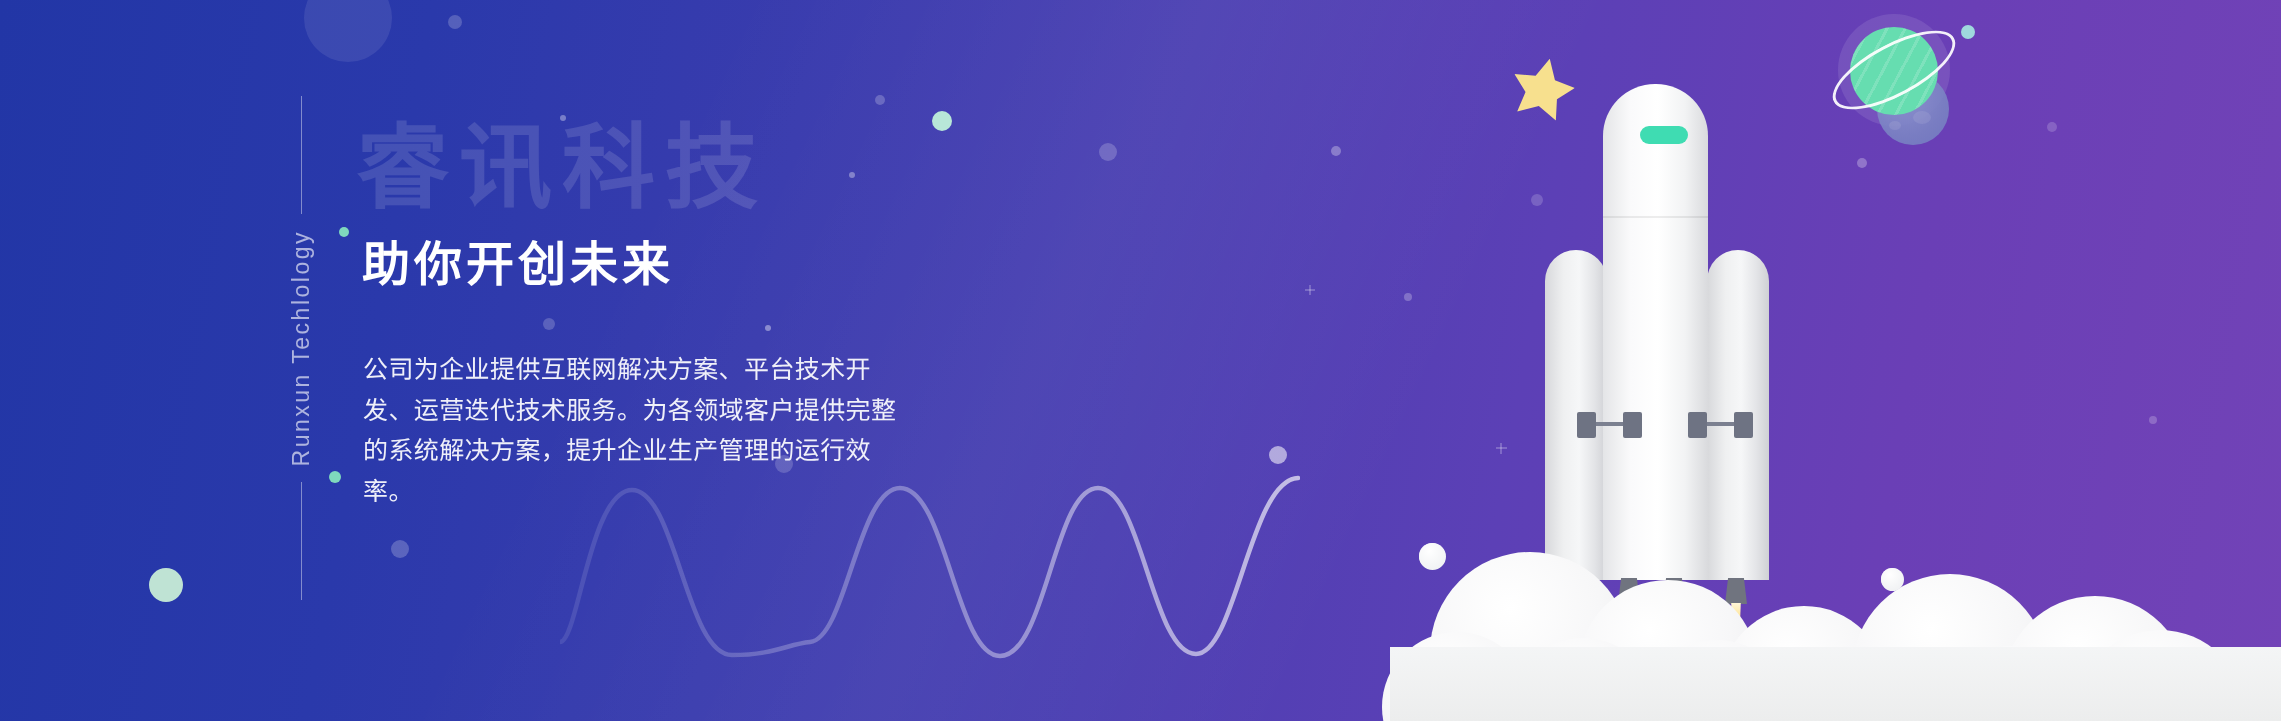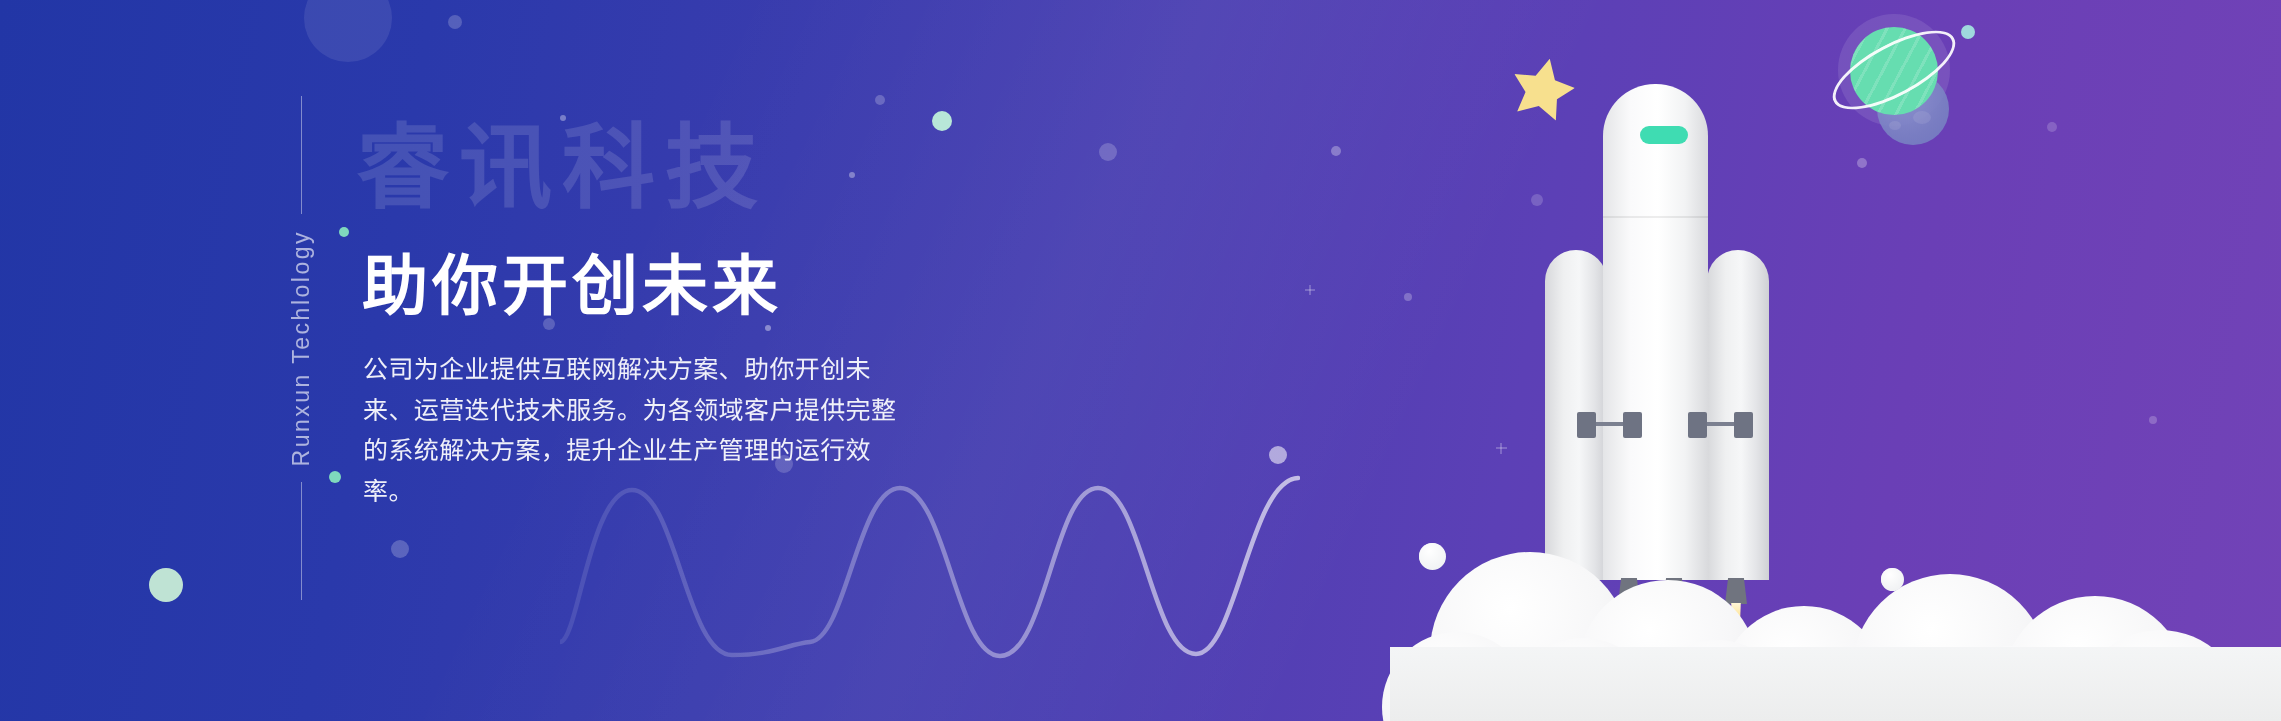--- a/index.html
+++ b/index.html
@@ -61,21 +61,21 @@
     font-weight:700;
     letter-spacing:10px;
     color:rgba(255,255,255,.13);
     white-space:nowrap;
     line-height:1;
     user-select:none;
   }
   .headline{
     position:absolute;
     left:0;top:113px;
-    font-size:66px;
+    font-size:48px;
     font-weight:700;
     letter-spacing:4px;
     color:#ffffff;
     line-height:1;
     white-space:nowrap;
   }
   .para{
     position:absolute;
     left:1px;top:228px;
     width:540px;
@@ -242,21 +242,21 @@
 
   <div class="rail">
     <div class="rail-line top"></div>
     <div class="rail-text">Runxun Techlology</div>
     <div class="rail-line bottom"></div>
   </div>
 
   <div class="copy">
     <div class="ghost">睿讯科技</div>
     <h1 class="headline">助你开创未来</h1>
-    <p class="para">公司为企业提供互联网解决方案、助你开创未来、运营迭代技术服务。为各领域客户提供完整的系统解决方案，提升企业生产管理的运行效率。</p>
+    <p class="para">公司为企业提供互联网解决方案、平台技术开发、运营迭代技术服务。为各领域客户提供完整的系统解决方案，提升企业生产管理的运行效率。</p>
   </div>
 
   <svg class="wave" viewBox="0 0 740 230" preserveAspectRatio="none">
     <defs>
       <linearGradient id="wavegrad" x1="0" y1="0" x2="1" y2="0">
         <stop offset="0%" stop-color="#ffffff" stop-opacity="0.10"></stop>
         <stop offset="35%" stop-color="#ffffff" stop-opacity="0.26"></stop>
         <stop offset="70%" stop-color="#ffffff" stop-opacity="0.46"></stop>
         <stop offset="100%" stop-color="#ffffff" stop-opacity="0.66"></stop>
       </linearGradient>

